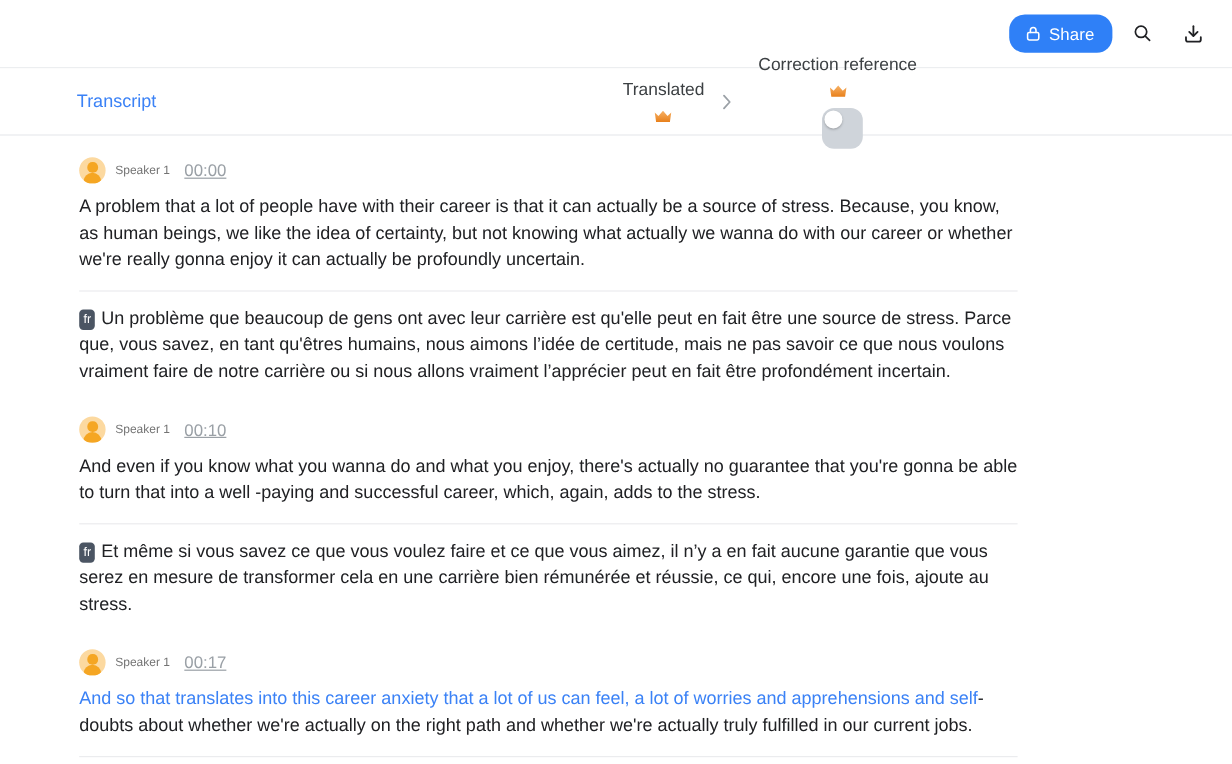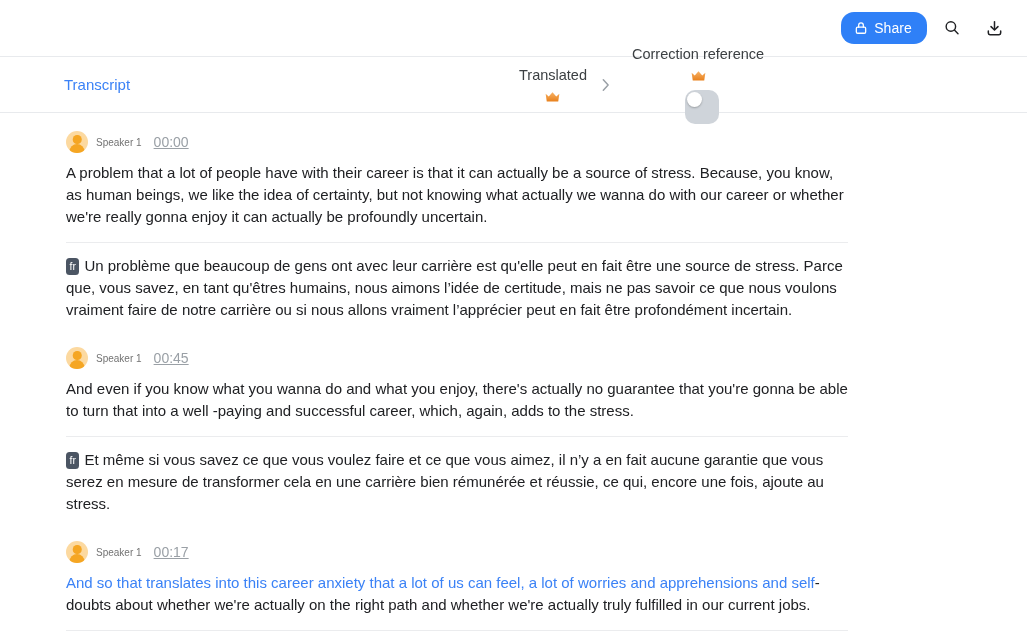--- a/index.html
+++ b/index.html
@@ -218,21 +218,21 @@
 
     <div class="seg-gap"></div>
 
     <div class="segment">
       <div class="seg-head">
         <span class="avatar">
           <span class="head"></span>
             <span class="shoulders"></span>
         </span>
         <span class="speaker">Speaker 1</span>
-        <span class="time">00:45</span>
+        <span class="time">00:10</span>
       </div>
       <div class="para">And even if you know what you wanna do and what you enjoy, there's actually no guarantee that you're gonna be able to turn that into a well -paying and successful career, which, again, adds to the stress.</div>
       <div class="divider"></div>
       <div class="trans"><span class="fr-badge">fr</span><span>Et même si vous savez ce que vous voulez faire et ce que vous aimez, il n’y a en fait aucune garantie que vous serez en mesure de transformer cela en une carrière bien rémunérée et réussie, ce qui, encore une fois, ajoute au stress.</span></div>
     </div>
 
     <div class="seg-gap"></div>
 
     <div class="segment">
       <div class="seg-head">

